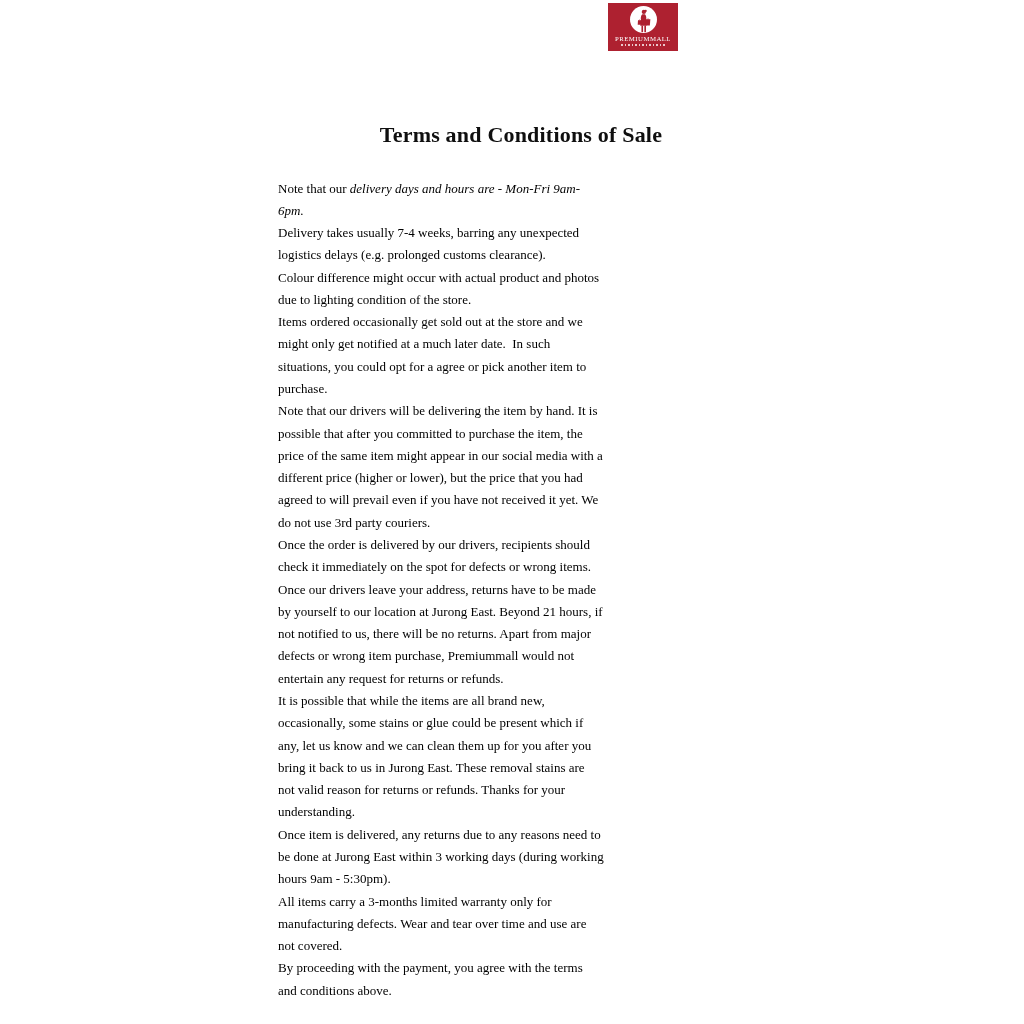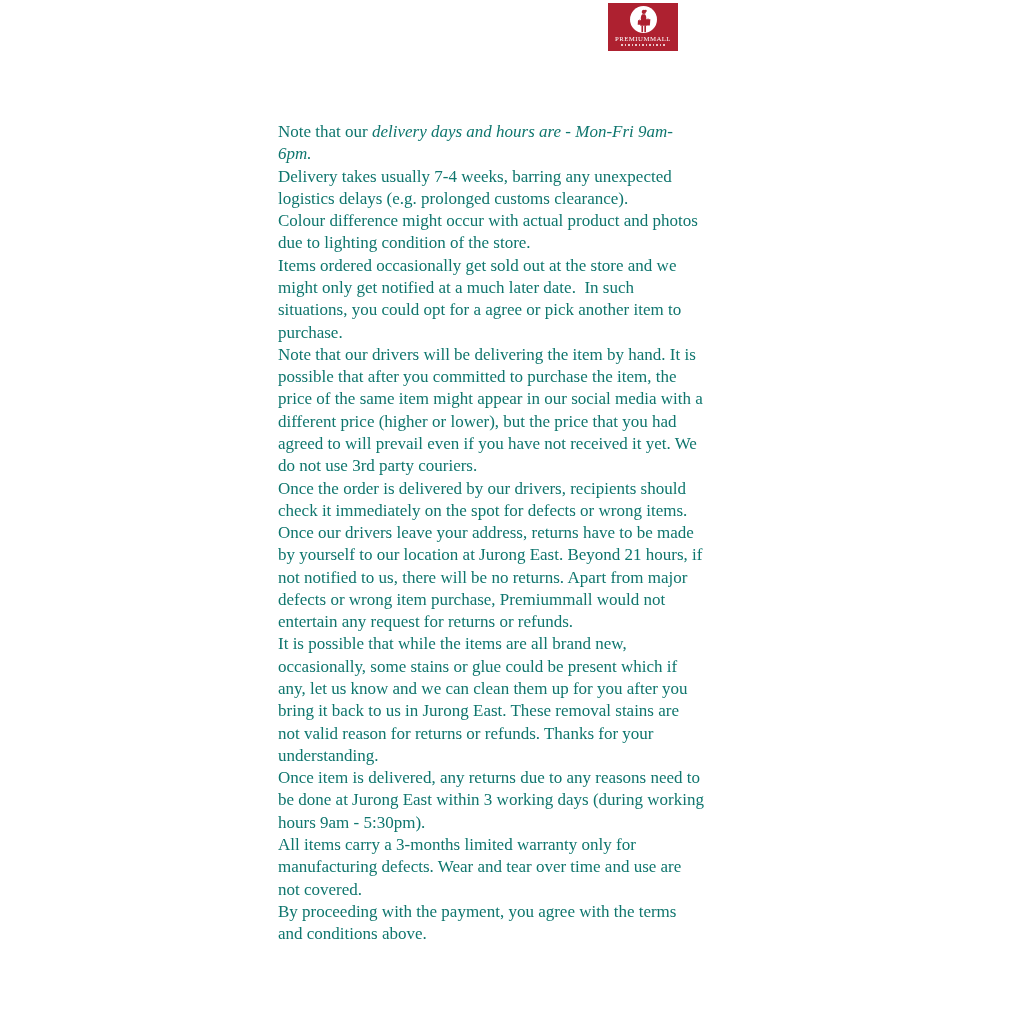--- a/index.html
+++ b/index.html
@@ -55,23 +55,23 @@
   .doc-title {
     font-size: 22px;
     font-weight: bold;
     line-height: 27.5px;
     color: #0f0f0f;
     text-align: center;
     letter-spacing: 0.2px;
     margin: 0 0 29px 0;
   }
   .para {
-    font-size: 17px;
+    font-size: 13px;
     line-height: 22.28px;
-    color: #0f766e;
+    color: #000000;
     white-space: pre;
     margin: 0;
   }
   .it { font-style: italic; }
 </style>
 </head>
 <body>
 
 <div class="logo">
   <div class="logo-circle">
@@ -89,20 +89,21 @@
           <path d="M16.0 12.2 a 1.8 2.0 0 0 1 2.6 0" fill="none" stroke="#ae2130" stroke-width="0.7"></path>
         </g>
       </svg>
     </span>
   </div>
   <div class="logo-brand">PREMIUMMALL</div>
   <div class="logo-tagline"></div>
 </div>
 
 <div class="doc">
+  <h1 class="doc-title">Terms and Conditions of Sale</h1>
 
   <p class="para"><span>Note that our </span><span class="it">delivery days and hours are - Mon-Fri 9am-
 6pm.</span></p>
   <p class="para">Delivery takes usually 7-4 weeks, barring any unexpected
 logistics delays (e.g. prolonged customs clearance).</p>
   <p class="para">Colour difference might occur with actual product and photos
 due to lighting condition of the store.</p>
   <p class="para">Items ordered occasionally get sold out at the store and we
 might only get notified at a much later date.  In such
 situations, you could opt for a agree or pick another item to

